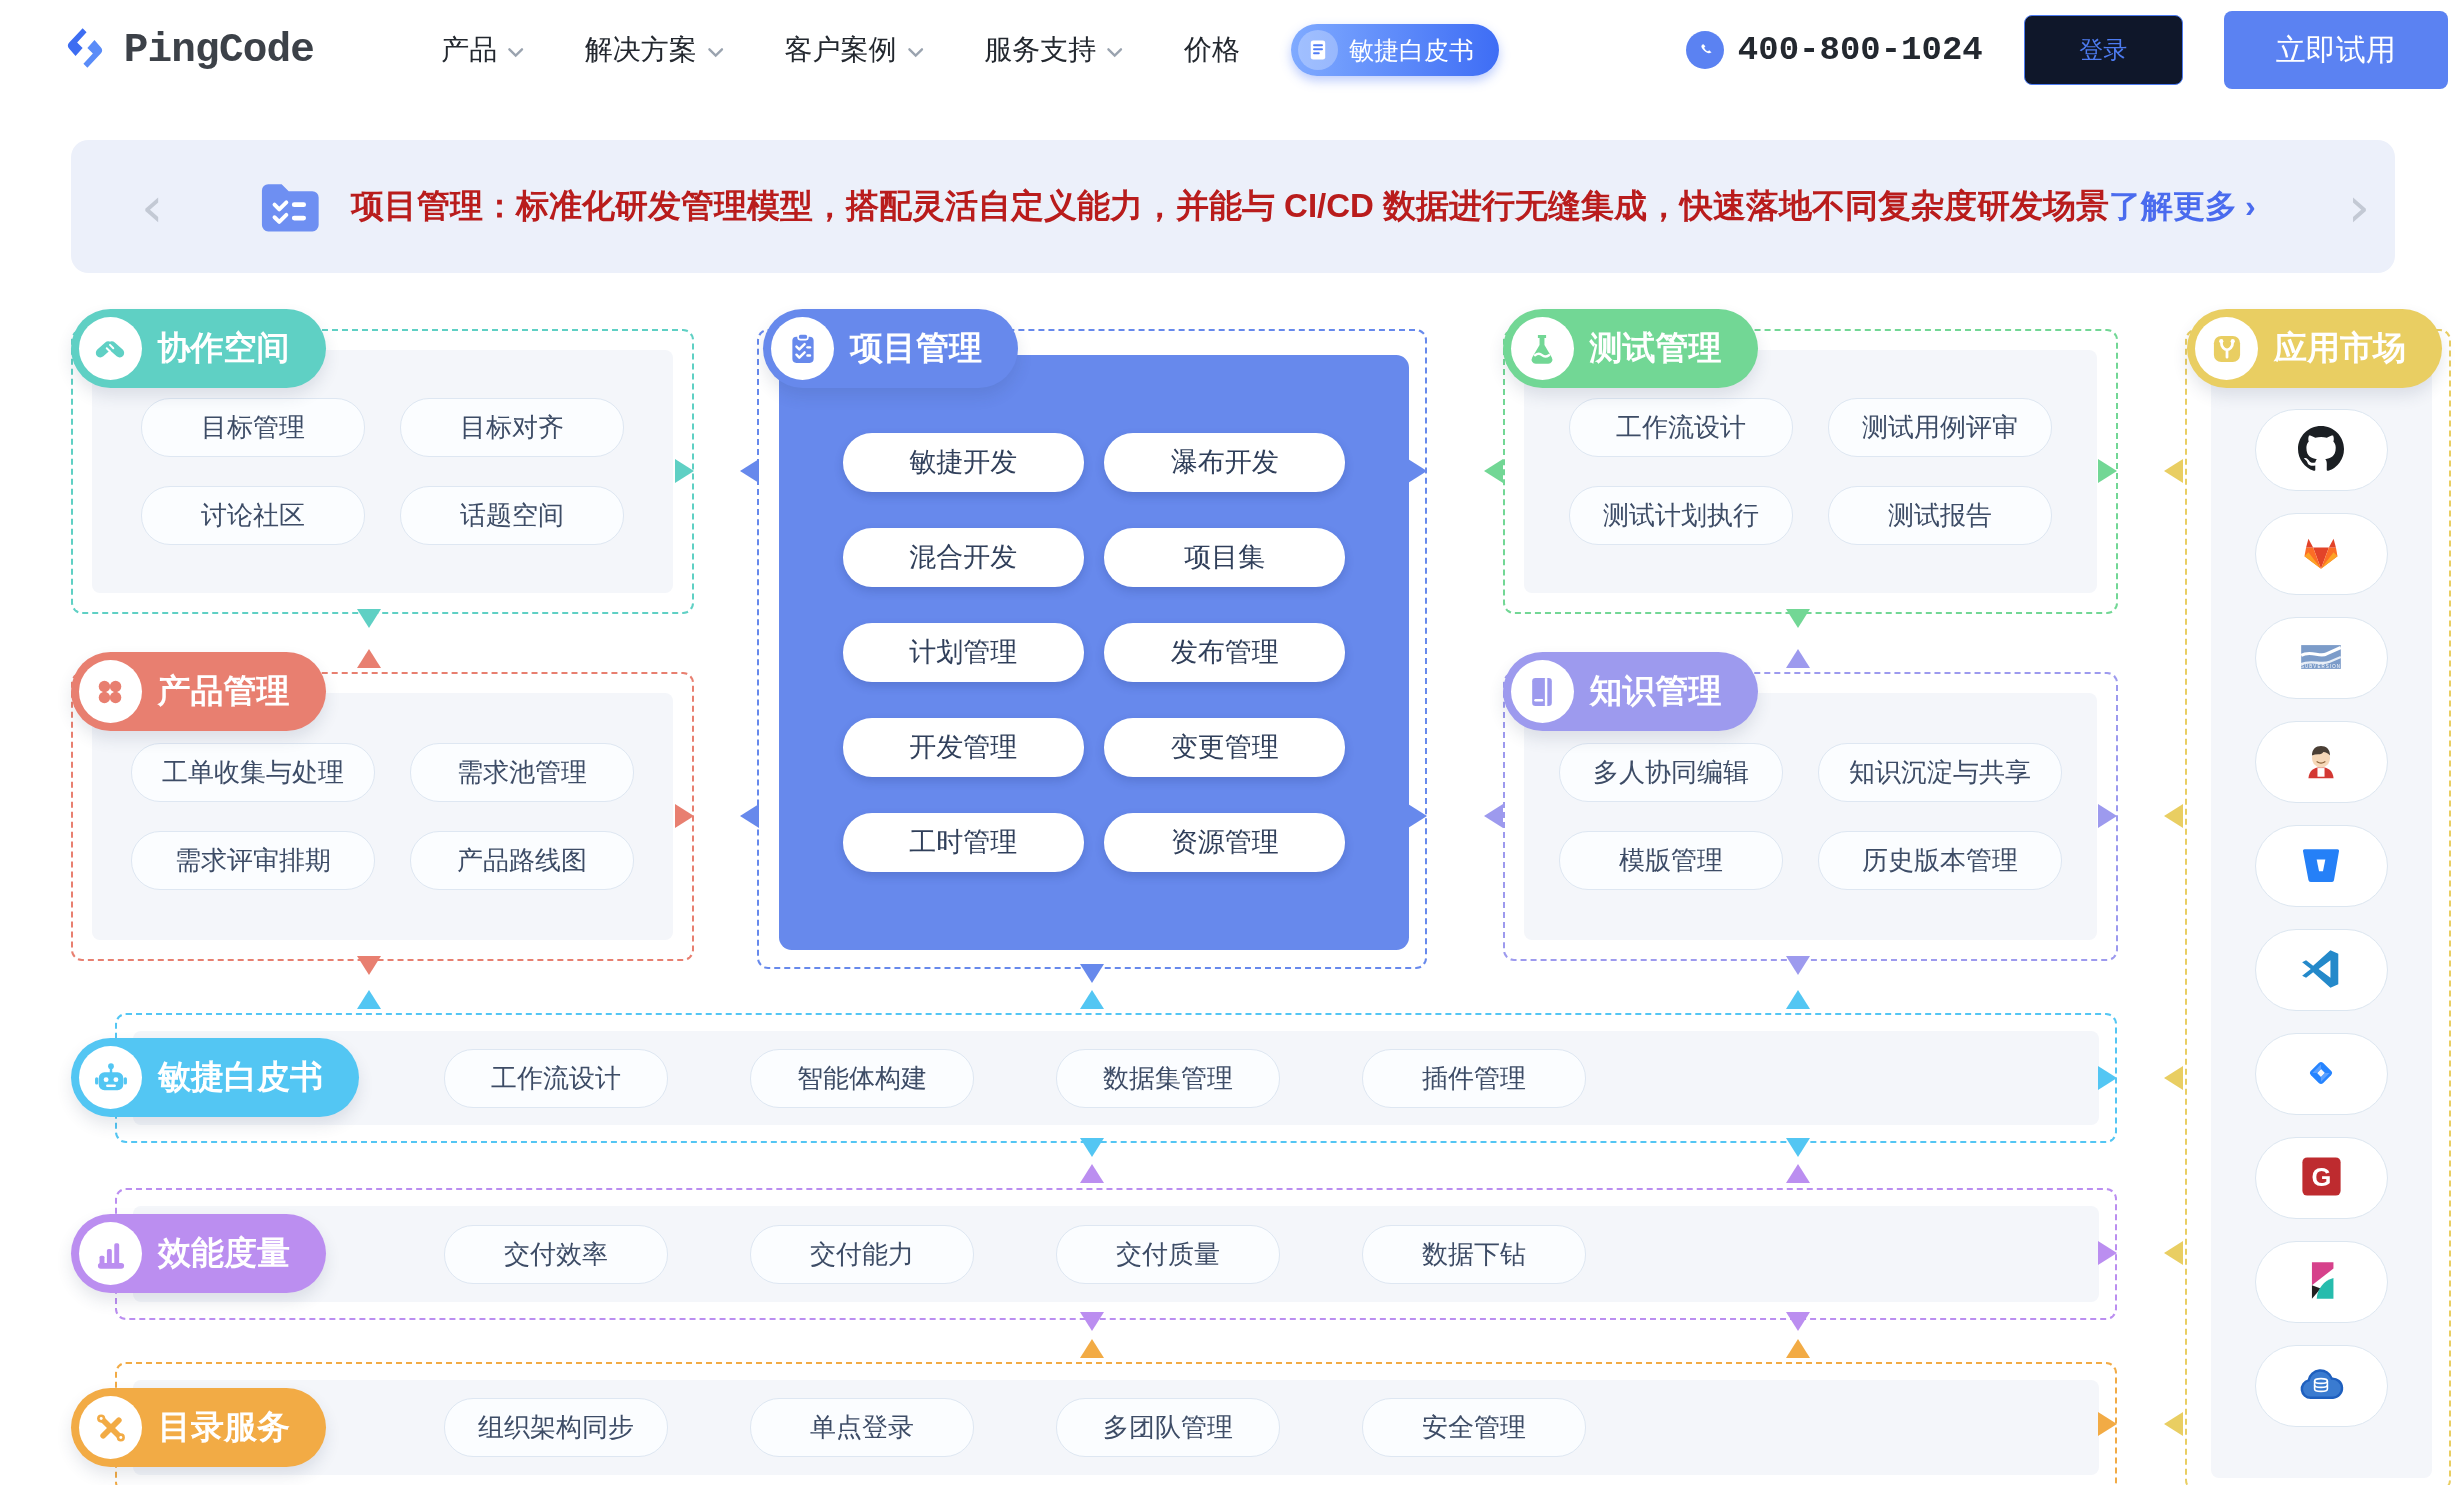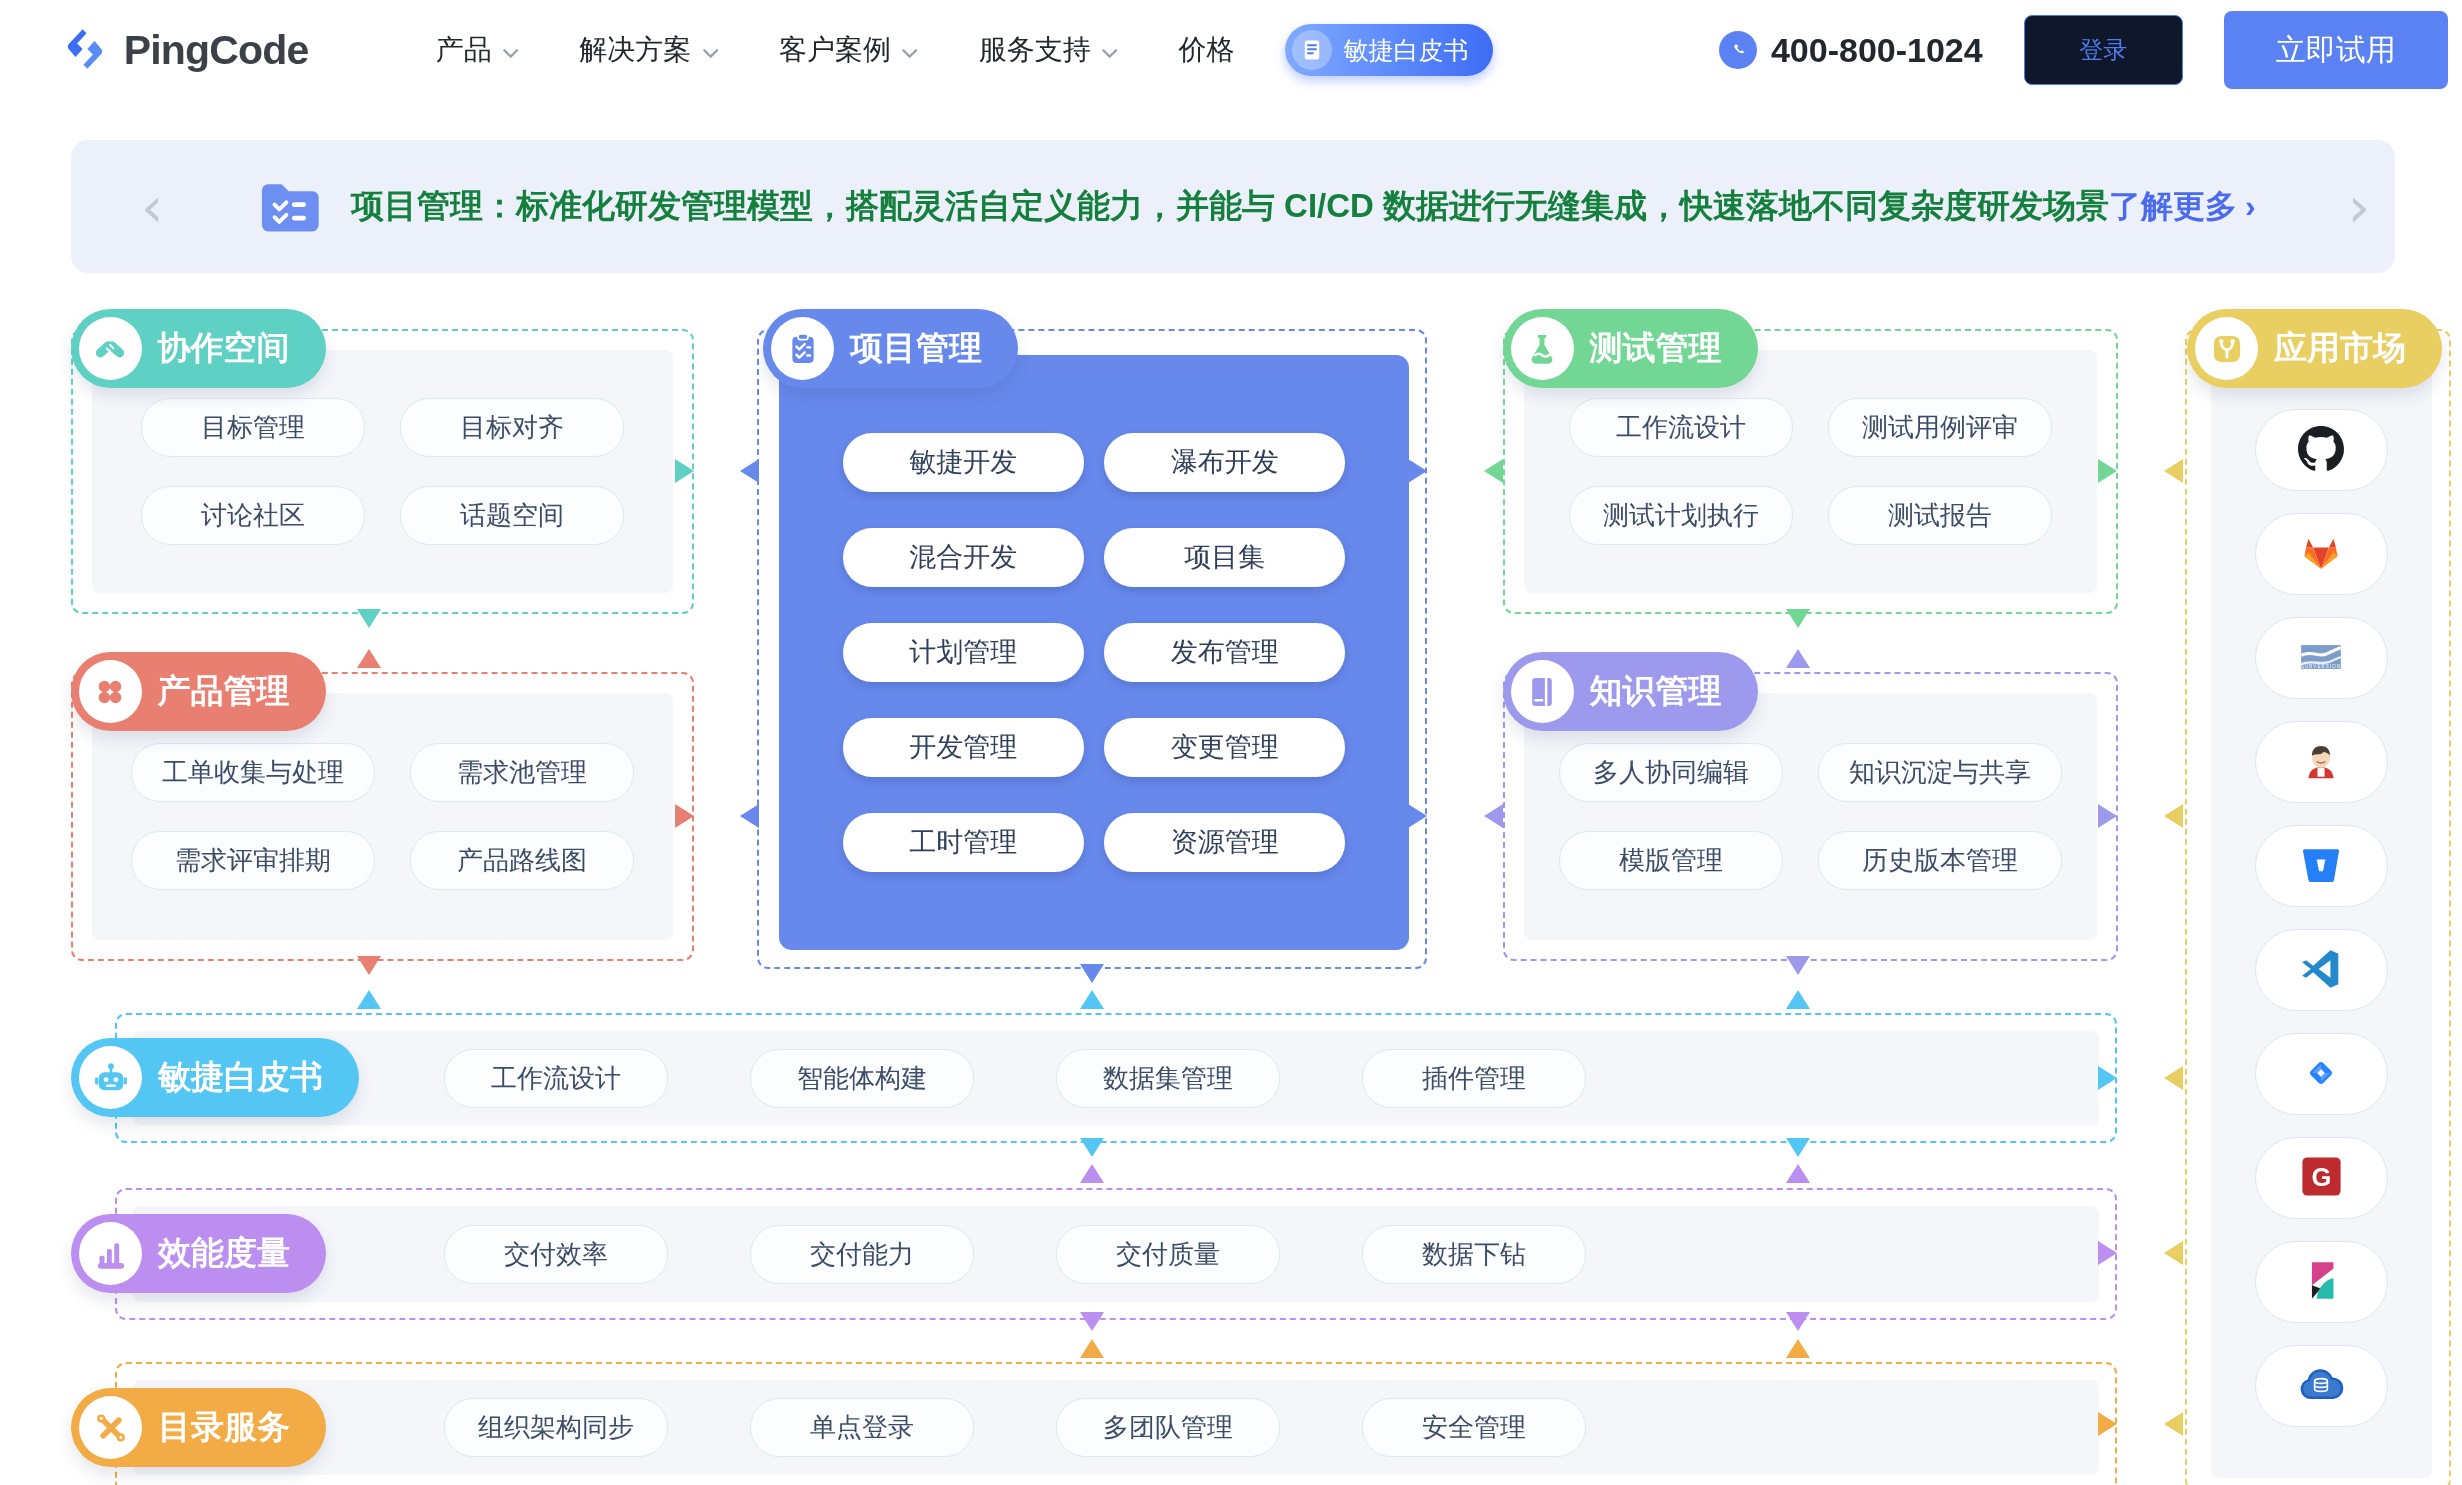--- a/index.html
+++ b/index.html
@@ -1,21 +1,21 @@
 <!DOCTYPE html>
 <html style="font-size:12.7px"><head>
 <meta charset="utf-8">
 <style>
   html,body{margin:0;padding:0;background:#fff;}
   #app{position:relative;width:2462px;height:1485px;overflow:hidden;background:#fff;
        font-family:"Liberation Sans","DejaVu Sans",sans-serif;}
 
   
   header{position:absolute;top:0;left:0;right:0;height:100px;background:#fff;z-index:10;
-         display:flex;align-items:center;padding:0 14.3px 0 59px;box-sizing:border-box;}
+         display:flex;align-items:center;padding:0 14.3px 0 59px;box-sizing:border-box;font-family:Liberation Mono, monospace;}
   .logo{display:flex;align-items:center;gap:12.7px;}
   .logo-text{font-size:41px;font-weight:bold;color:#3C4148;letter-spacing:-0.8px;}
   nav.mainnav{display:flex;align-items:center;gap:60px;margin-left:127px;}
   .nav-item{display:flex;align-items:center;gap:10.3px;font-size:28px;color:#23282F;cursor:pointer;white-space:nowrap;}
   .caret{display:inline-block;}
   .wp{margin-left:51px;height:52px;border-radius:26px;background:linear-gradient(90deg,#7FAAFF,#3E6DF5);
       display:flex;align-items:center;gap:11px;padding:0 25px 0 7.1px;color:#fff;font-size:25px;cursor:pointer;
       box-shadow:0 4.8px 11px rgba(62,109,245,.35);white-space:nowrap;}
   .wp-ic{width:40px;height:40px;border-radius:50%;background:rgba(255,255,255,.28);
          display:flex;align-items:center;justify-content:center;}
@@ -25,21 +25,21 @@
   .btn-login{width:159px;height:70px;border-radius:8px;border:1.6px solid #4D7BF0;color:#4D7BF0;background:#0f172a;
              font-size:24px;display:flex;align-items:center;justify-content:center;box-sizing:border-box;cursor:pointer;}
   .btn-trial{width:224px;height:78px;border-radius:8px;background:#5B82F2;color:#fff;font-size:30px;
              display:flex;align-items:center;justify-content:center;cursor:pointer;}
 
   
   .banner{position:absolute;left:71px;top:140px;width:2324px;height:133px;background:#ECF0FA;border-radius:17.4px;
           display:flex;align-items:center;box-sizing:border-box;padding:0 36px 0 70px;z-index:5;}
   .chev{font-size:56px;color:#C3C9D4;line-height:1;cursor:pointer;font-family:"DejaVu Sans",sans-serif;}
   .folder{margin-left:94px;display:flex;}
-  .banner-text{margin-left:28.5px;font-size:33px;font-weight:bold;color:#15803d;white-space:nowrap;}
+  .banner-text{margin-left:28.5px;font-size:33px;font-weight:bold;color:#b91c1c;white-space:nowrap;}
   .more{margin-left:auto;margin-right:92px;display:flex;align-items:center;gap:8px;font-size:32px;font-weight:bold;
         color:#4A6BEE;cursor:pointer;white-space:nowrap;text-decoration:none;}
 
   
   main{position:absolute;inset:0;z-index:1;}
   .sec{position:absolute;border:2.4px dashed var(--c);border-radius:11px;box-sizing:border-box;}
   .badge{position:absolute;height:79px;border-radius:40px;background:var(--c);display:flex;align-items:center;gap:16px;
          padding:0 36px 0 8px;color:#fff;font-size:33px;font-weight:bold;z-index:4;white-space:nowrap;
          box-shadow:0 8px 16px rgba(40,60,90,.12);}
   .bicon{width:63px;height:63px;background:#fff;border-radius:50%;display:flex;align-items:center;justify-content:center;flex:0 0 auto;}

